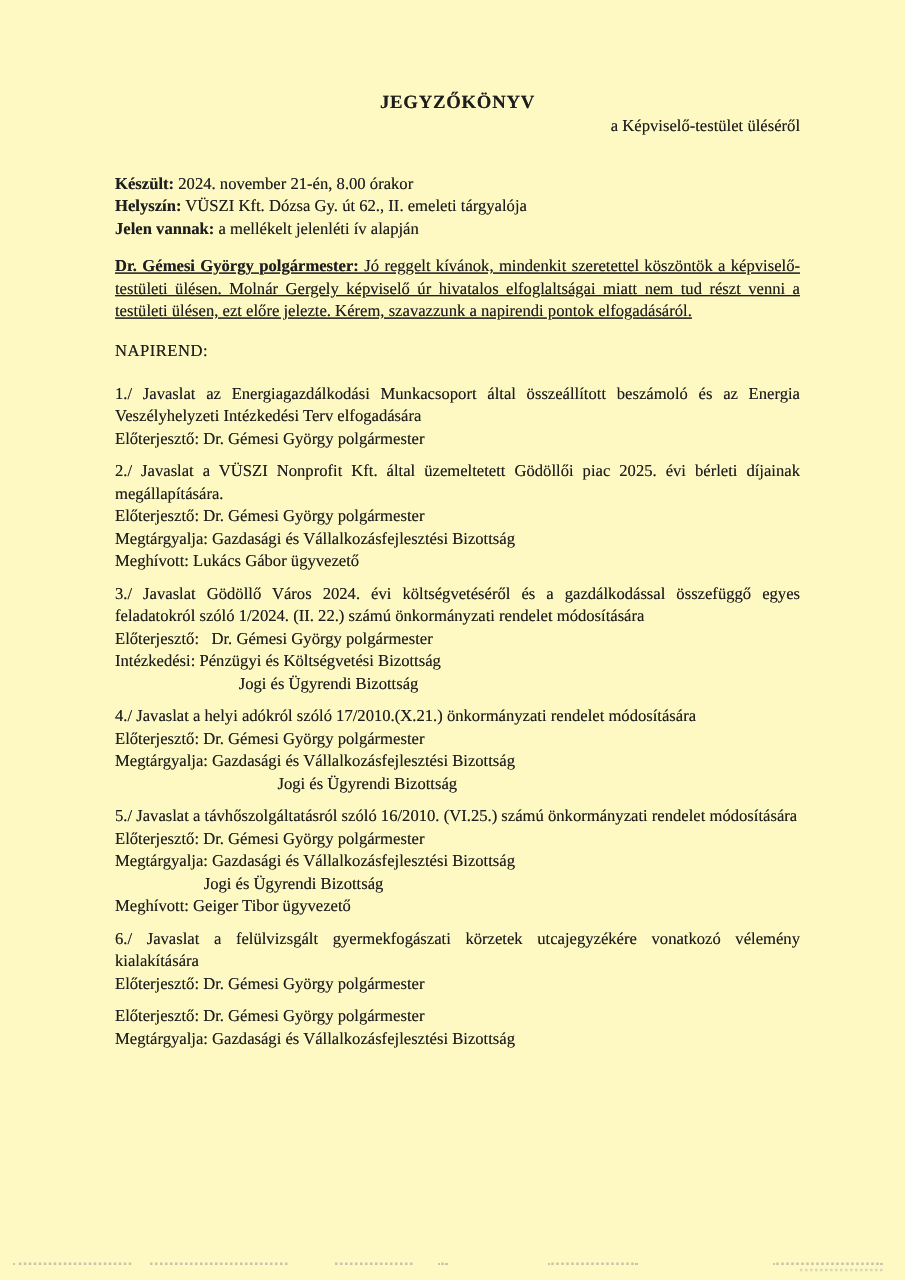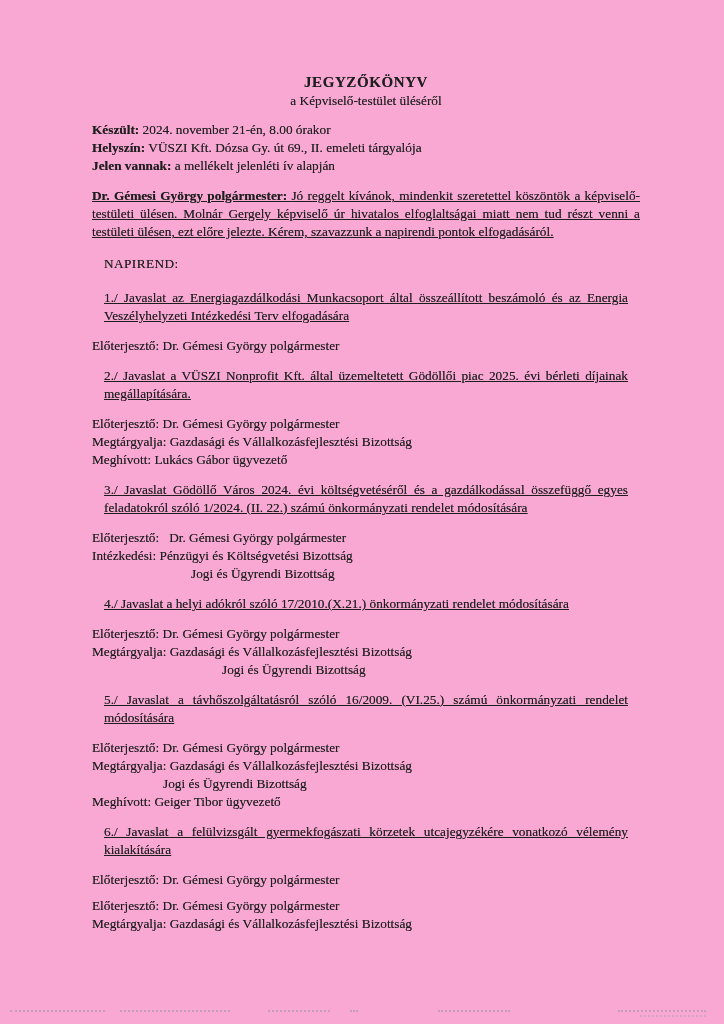--- a/index.html
+++ b/index.html
@@ -5,56 +5,56 @@
   html, body { margin: 0; padding: 0; }
   body {
     width: 724px; height: 1024px;
     background: #ffffff;
     font-family: "Liberation Serif", "DejaVu Serif", serif;
     color: #1e1e1e;
   }
   .page {
     position: relative;
     width: 724px; height: 1024px;
-    background: #f9a8d4;
+    background: #fef9c3;
     overflow: hidden;
     text-shadow: 0 0 0.35px rgba(45,45,45,0.65); 
   }
   .content {
     position: absolute;
     left: 92px; right: 84px; top: 72px;
     font-size: 13.3px;
     line-height: 18px;
   }
   .doc-title {
     text-align: center;
     font-weight: bold;
     font-size: 15px;
     line-height: 20px;
     letter-spacing: 0.6px;
   }
   .doc-subtitle {
-    text-align: center;
+    text-align: right;
     line-height: 18px;
   }
-  .meta-block { margin-top: 11px; }
+  .meta-block { margin-top: 28px; }
   .line { margin: 0; }
   b { font-weight: bold; }
   .opening {
     margin: 12px 0 0 0;
     text-align: justify;
     text-decoration: underline;
   }
   .napirend {
-    margin: 14px 0 0 12px;
+    margin: 14px 0 0 0;
     letter-spacing: 0.4px;
   }
   .agenda { margin-top: 16px; }
   .agenda-item { margin: 0 0 8px 0; }
-  .agenda-title { margin: 12px; text-align: justify; text-decoration: underline; }
+  .agenda-title { margin: 0; text-align: justify; }
   .ind-a { margin-left: 99px; }  
   .ind-b { margin-left: 130px; } 
   .ind-c { margin-left: 71px; }  
   
   .noise { position: absolute; top: 1010px; left: 0; width: 724px; height: 8px; }
   .noise i {
     position: absolute; top: 0; height: 0; display: block;
     border-top: 2px dotted #9a9a9a; opacity: 0.55;
   }
   .noise i.r2 { top: 5px; opacity: 0.35; }
@@ -63,21 +63,21 @@
 <body>
 
 <div class="page">
   <div class="content">
 
     <div class="doc-title">JEGYZŐKÖNYV</div>
     <div class="doc-subtitle">a Képviselő-testület üléséről</div>
 
     <div class="meta-block">
       <p class="line"><b>Készült:</b> <span>2024. november 21-én, 8.00 órakor</span></p>
-      <p class="line"><b>Helyszín:</b> <span>VÜSZI Kft. Dózsa Gy. út 69., II. emeleti tárgyalója</span></p>
+      <p class="line"><b>Helyszín:</b> <span>VÜSZI Kft. Dózsa Gy. út 62., II. emeleti tárgyalója</span></p>
       <p class="line"><b>Jelen vannak:</b> <span>a mellékelt jelenléti ív alapján</span></p>
     </div>
 
     <p class="opening"><b>Dr. Gémesi György polgármester:</b> <span>Jó reggelt kívánok, mindenkit szeretettel köszöntök a képviselő-testületi ülésen. Molnár Gergely képviselő úr hivatalos elfoglaltságai miatt nem tud részt venni a testületi ülésen, ezt előre jelezte. Kérem, szavazzunk a napirendi pontok elfogadásáról.</span></p>
 
     <p class="napirend">NAPIREND:</p>
 
     <div class="agenda">
 
       <div class="agenda-item">
@@ -100,21 +100,21 @@
       </div>
 
       <div class="agenda-item">
         <p class="agenda-title">4./ Javaslat a helyi adókról szóló 17/2010.(X.21.) önkormányzati rendelet módosítására</p>
         <p class="line">Előterjesztő: Dr. Gémesi György polgármester</p>
         <p class="line">Megtárgyalja: Gazdasági és Vállalkozásfejlesztési Bizottság</p>
         <p class="line ind-b">Jogi és Ügyrendi Bizottság</p>
       </div>
 
       <div class="agenda-item">
-        <p class="agenda-title">5./ Javaslat a távhőszolgáltatásról szóló 16/2009. (VI.25.) számú önkormányzati rendelet módosítására</p>
+        <p class="agenda-title">5./ Javaslat a távhőszolgáltatásról szóló 16/2010. (VI.25.) számú önkormányzati rendelet módosítására</p>
         <p class="line">Előterjesztő: Dr. Gémesi György polgármester</p>
         <p class="line">Megtárgyalja: Gazdasági és Vállalkozásfejlesztési Bizottság</p>
         <p class="line ind-c">Jogi és Ügyrendi Bizottság</p>
         <p class="line">Meghívott: Geiger Tibor ügyvezető</p>
       </div>
 
       <div class="agenda-item">
         <p class="agenda-title">6./ Javaslat a felülvizsgált gyermekfogászati körzetek utcajegyzékére vonatkozó vélemény kialakítására</p>
         <p class="line">Előterjesztő: Dr. Gémesi György polgármester</p>
       </div>

